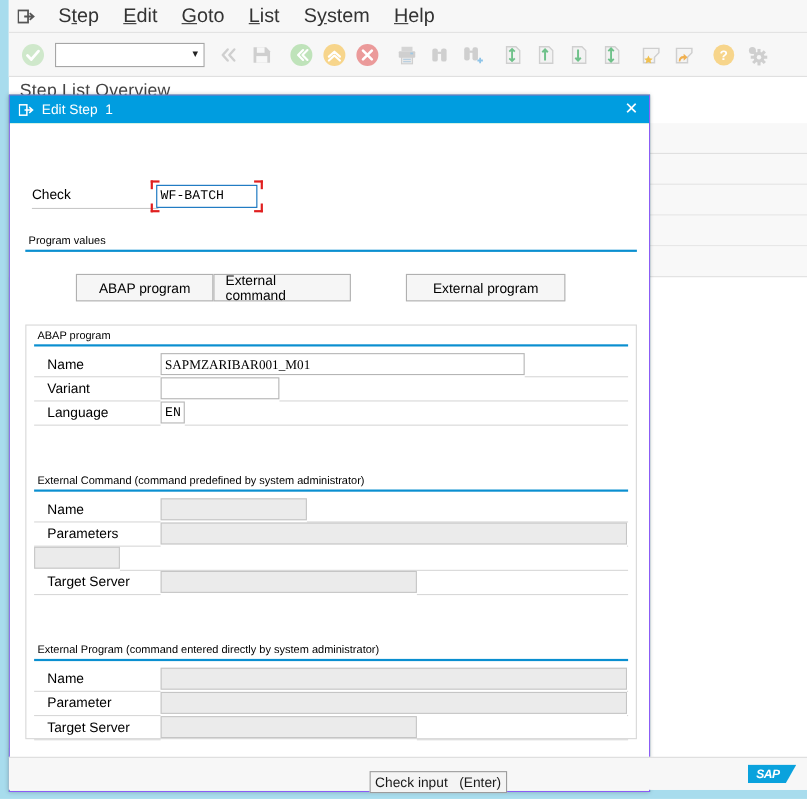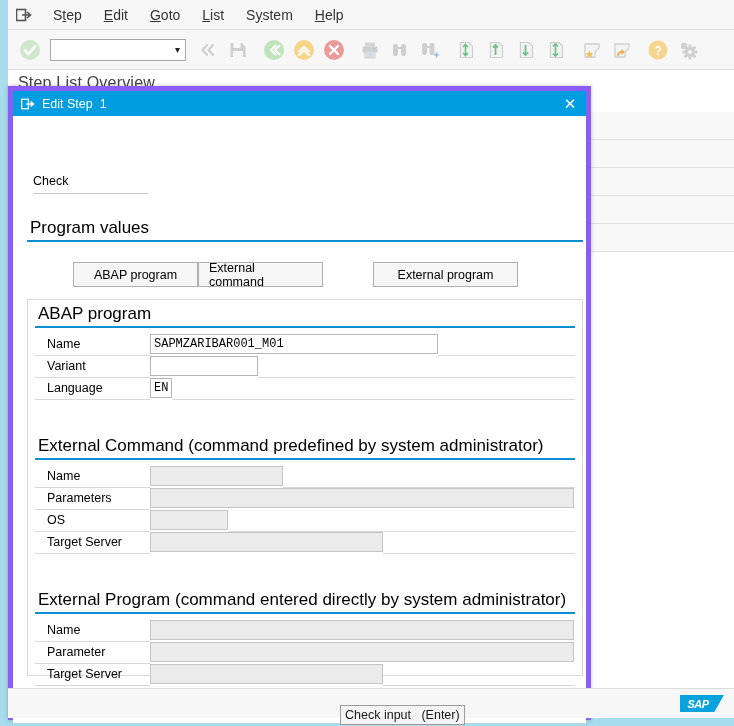--- a/index.html
+++ b/index.html
@@ -38,21 +38,21 @@
     align-items: center;
     padding-left: 6px;
   }
   .menu-sysicon {
     width: 20px; height: 20px;
     margin-right: 8px;
     display: flex; align-items: center; justify-content: center;
   }
   .menu-item {
     padding: 3px 11px;
-    font-size: 14px;
+    font-size: 18px;
     color: #333;
     cursor: default;
     white-space: nowrap;
   }
   .menu-item .ul { text-decoration: underline; }
 
   
   .toolbar {
     position: absolute;
     left: 8px; top: 30px;
@@ -106,21 +106,21 @@
     border-bottom: 1px solid #e0e0e0;
     background: #f8f8f8;
   }
 
   
   .dialog {
     position: absolute;
     left: 8px; top: 86px;
     width: 583px; height: 634px;
     background: #22c55e;
-    border: 5px solid #8b5cf6;
+    border: 1px solid #8b5cf6;
     box-shadow: 0 0 4px rgba(0,0,0,0.25);
   }
   .dlg-title {
     height: 25px;
     background: #009de0;
     color: #fff;
     display: flex; align-items: center;
     padding: 0 6px 0 8px;
     font-size: 12.5px;
   }
@@ -185,21 +185,21 @@
   .c-tr { right: 0; top: 0; border-right: 2px solid #e02020; border-top: 2px solid #e02020; }
   .c-bl { left: 0; bottom: 1px; border-left: 2px solid #e02020; border-bottom: 2px solid #e02020; }
   .c-br { right: 0; bottom: 1px; border-right: 2px solid #e02020; border-bottom: 2px solid #e02020; }
 
   
   .group {
     position: absolute;
     background: transparent;
   }
   .group-title {
-    font-size: 17px;
+    font-size: 10px;
     color: #000;
     padding-left: 3px;
     margin-bottom: 2px;
     white-space: nowrap;
   }
   .group-rule {
     border-bottom: 2px solid #0a8fd0;
     width: 100%;
     margin-bottom: 6px;
   }
@@ -509,41 +509,48 @@
       </span>
       <span class="dlg-title-text">Edit Step  1</span>
       <span class="dlg-close">✕</span>
     </div>
 
     <div class="dlg-body">
 
       <div class="user-row">
         <div class="user-label">Check</div>
         <div class="user-underline"></div>
+        <div class="user-field-wrap">
+          <span class="corner c-tl"></span>
+          <span class="corner c-tr"></span>
+          <span class="corner c-bl"></span>
+          <span class="corner c-br"></span>
+          <div class="user-field">WF-BATCH</div>
+        </div>
       </div>
 
       <div class="group" style="left:14px; top:102px; width:556px;">
         <div class="group-title">Program values</div>
         <div class="group-rule"></div>
         <div class="pushrow">
           <div class="pbtn" style="margin-left:46px; width:125px;">ABAP program</div>
           <div class="pbtn" style="width:125px;">External command</div>
           <div class="pbtn" style="margin-left:50px; width:145px;">External program</div>
         </div>
       </div>
 
       <div class="group-outer" style="position:absolute; left:14px; top:183px; width:556px; height:377px;"></div>
 
       <div class="group" style="left:22px; top:188px; width:540px;">
         <div class="group-title">ABAP program</div>
         <div class="group-rule"></div>
 
         <div class="frow">
           <div class="flabel">Name</div>
-          <div class="finput" style="width:288px;">SAPMZARIBAR001_M01</div>
+          <div class="finput" style="width:331px;font-family:Liberation Serif, serif;">SAPMZARIBAR001_M01</div>
           <div class="fspacer"></div>
         </div>
         <div class="frow">
           <div class="flabel">Variant</div>
           <div class="finput" style="width:108px;"></div>
           <div class="fspacer"></div>
         </div>
         <div class="frow">
           <div class="flabel">Language</div>
           <div class="finput" style="width:22px;">EN</div>
@@ -559,21 +566,20 @@
           <div class="flabel">Name</div>
           <div class="finput dis" style="width:133px;"></div>
           <div class="fspacer"></div>
         </div>
         <div class="frow">
           <div class="flabel">Parameters</div>
           <div class="finput dis" style="width:424px;"></div>
           <div class="fspacer"></div>
         </div>
         <div class="frow">
-          <div class="flabel">OS</div>
           <div class="finput dis" style="width:78px;"></div>
           <div class="fspacer"></div>
         </div>
         <div class="frow">
           <div class="flabel">Target Server</div>
           <div class="finput dis" style="width:233px;"></div>
           <div class="fspacer"></div>
         </div>
       </div>
 

